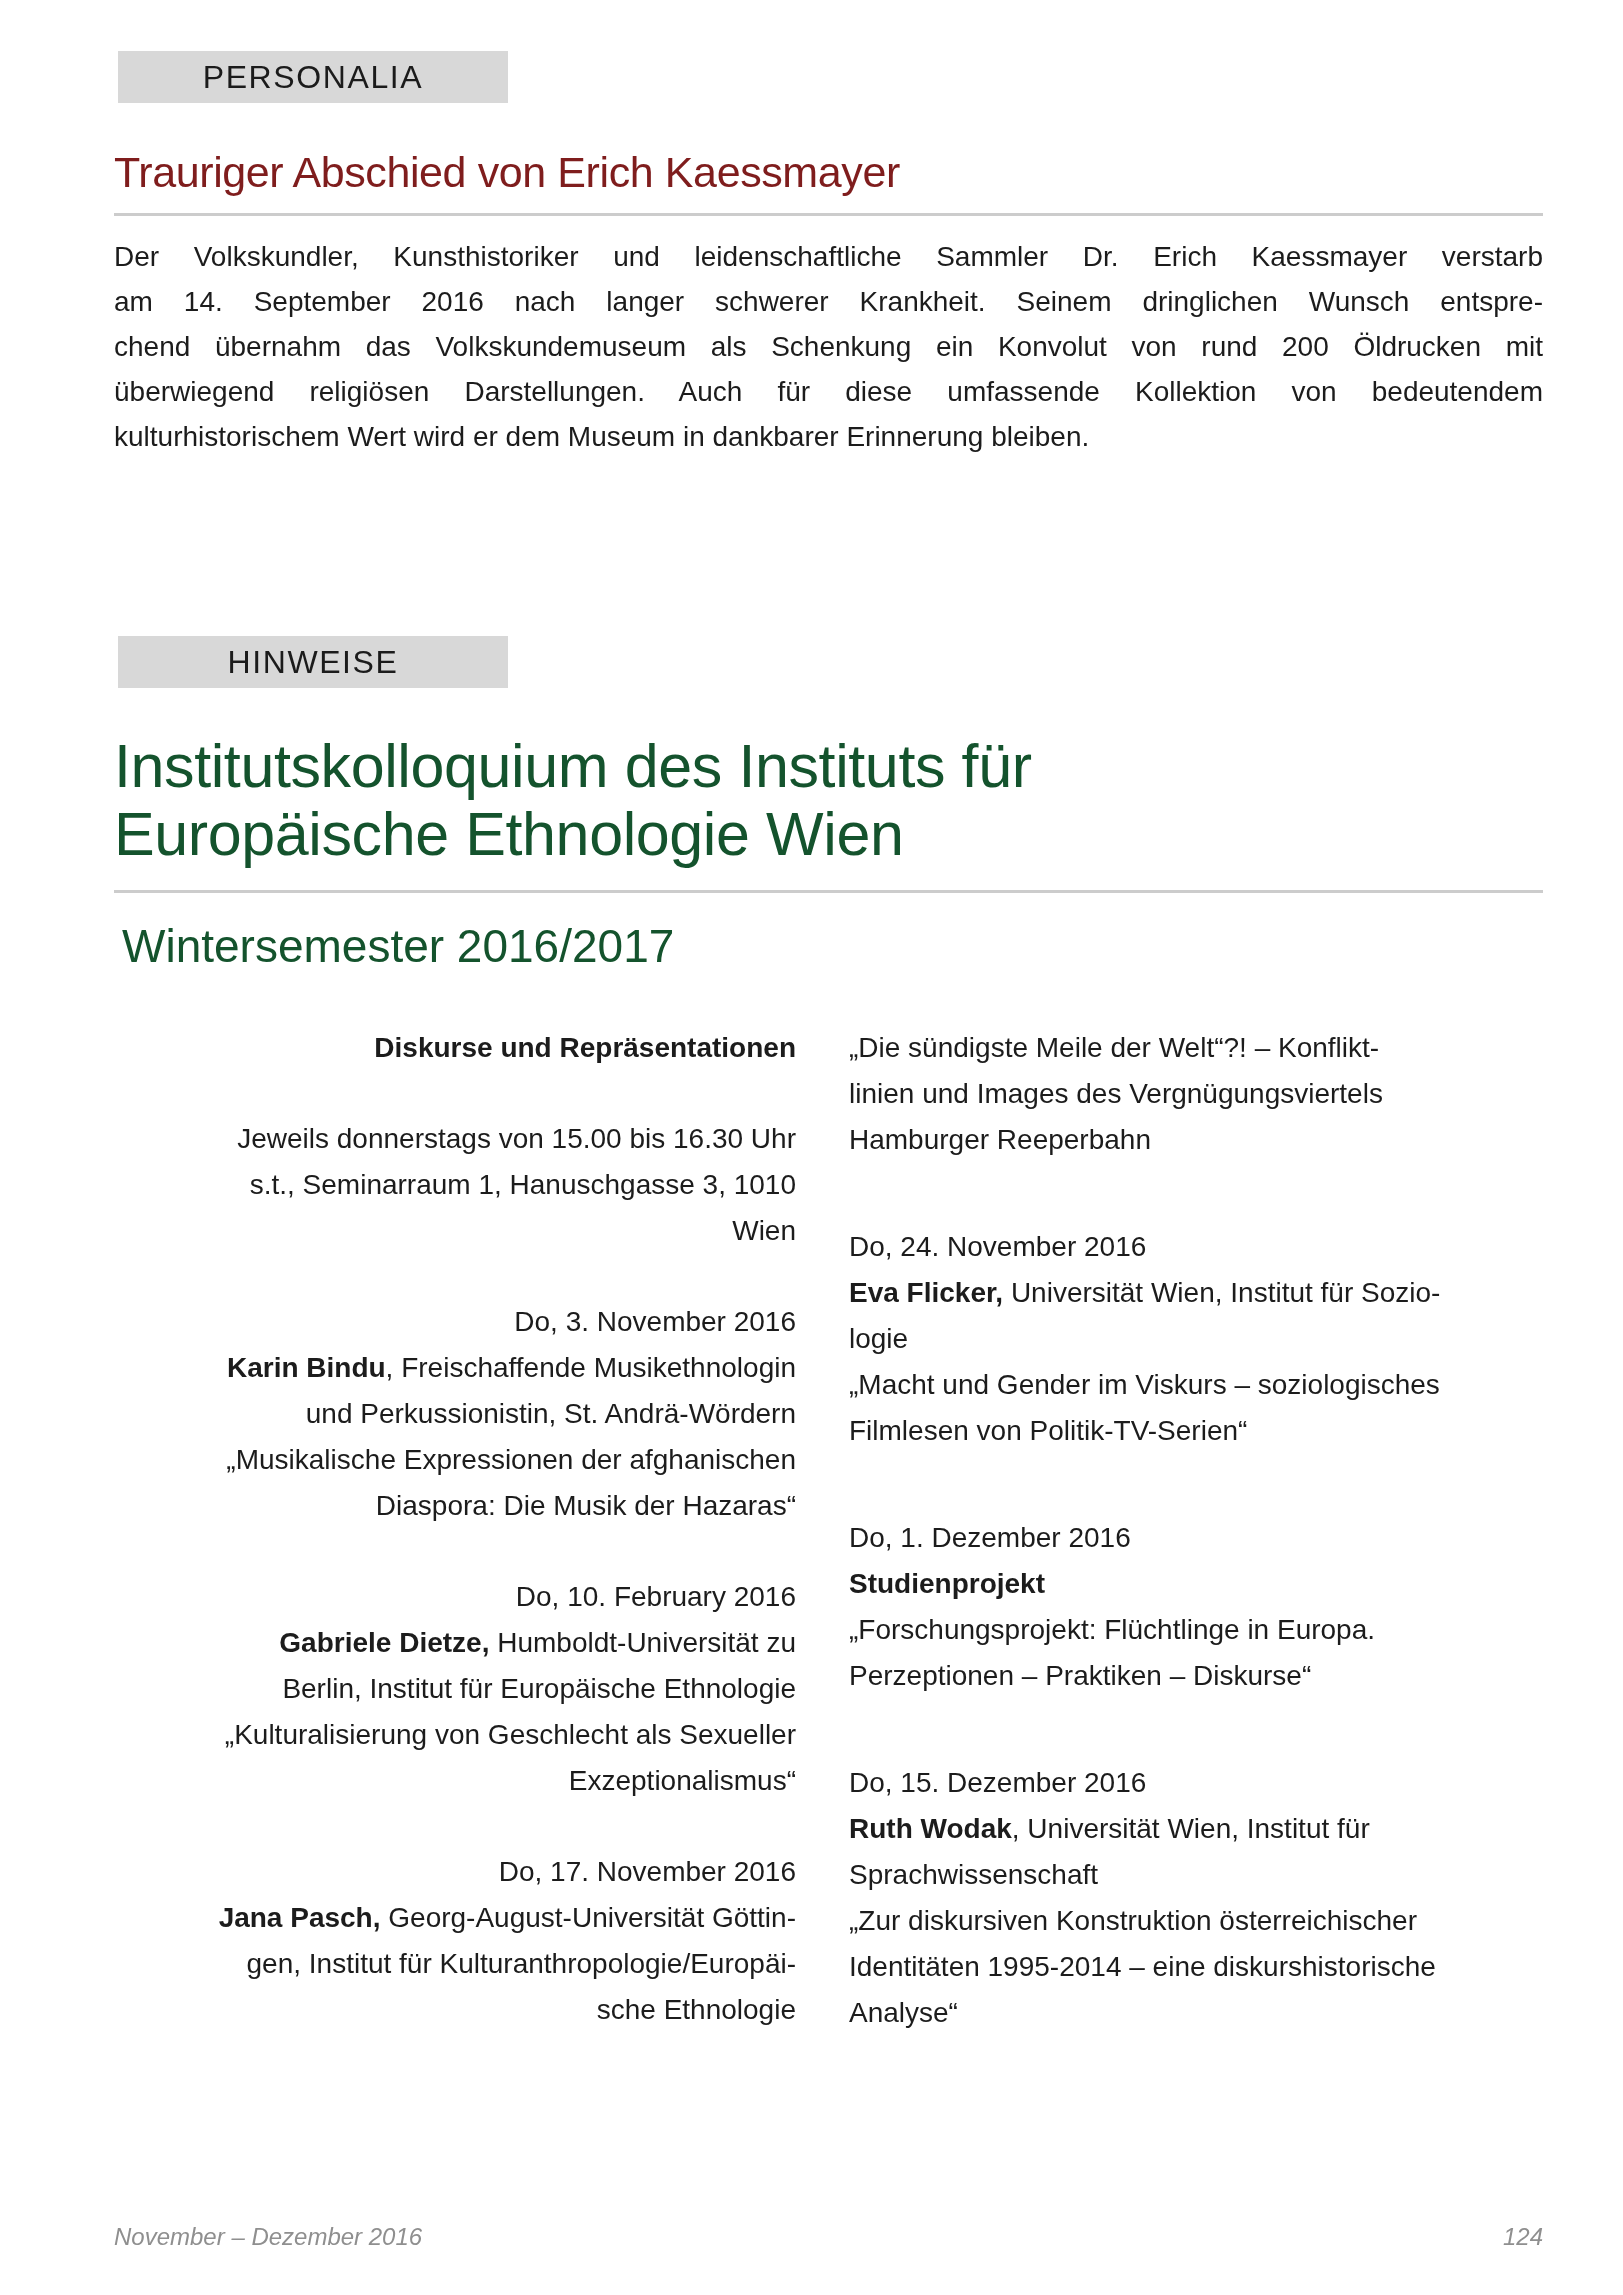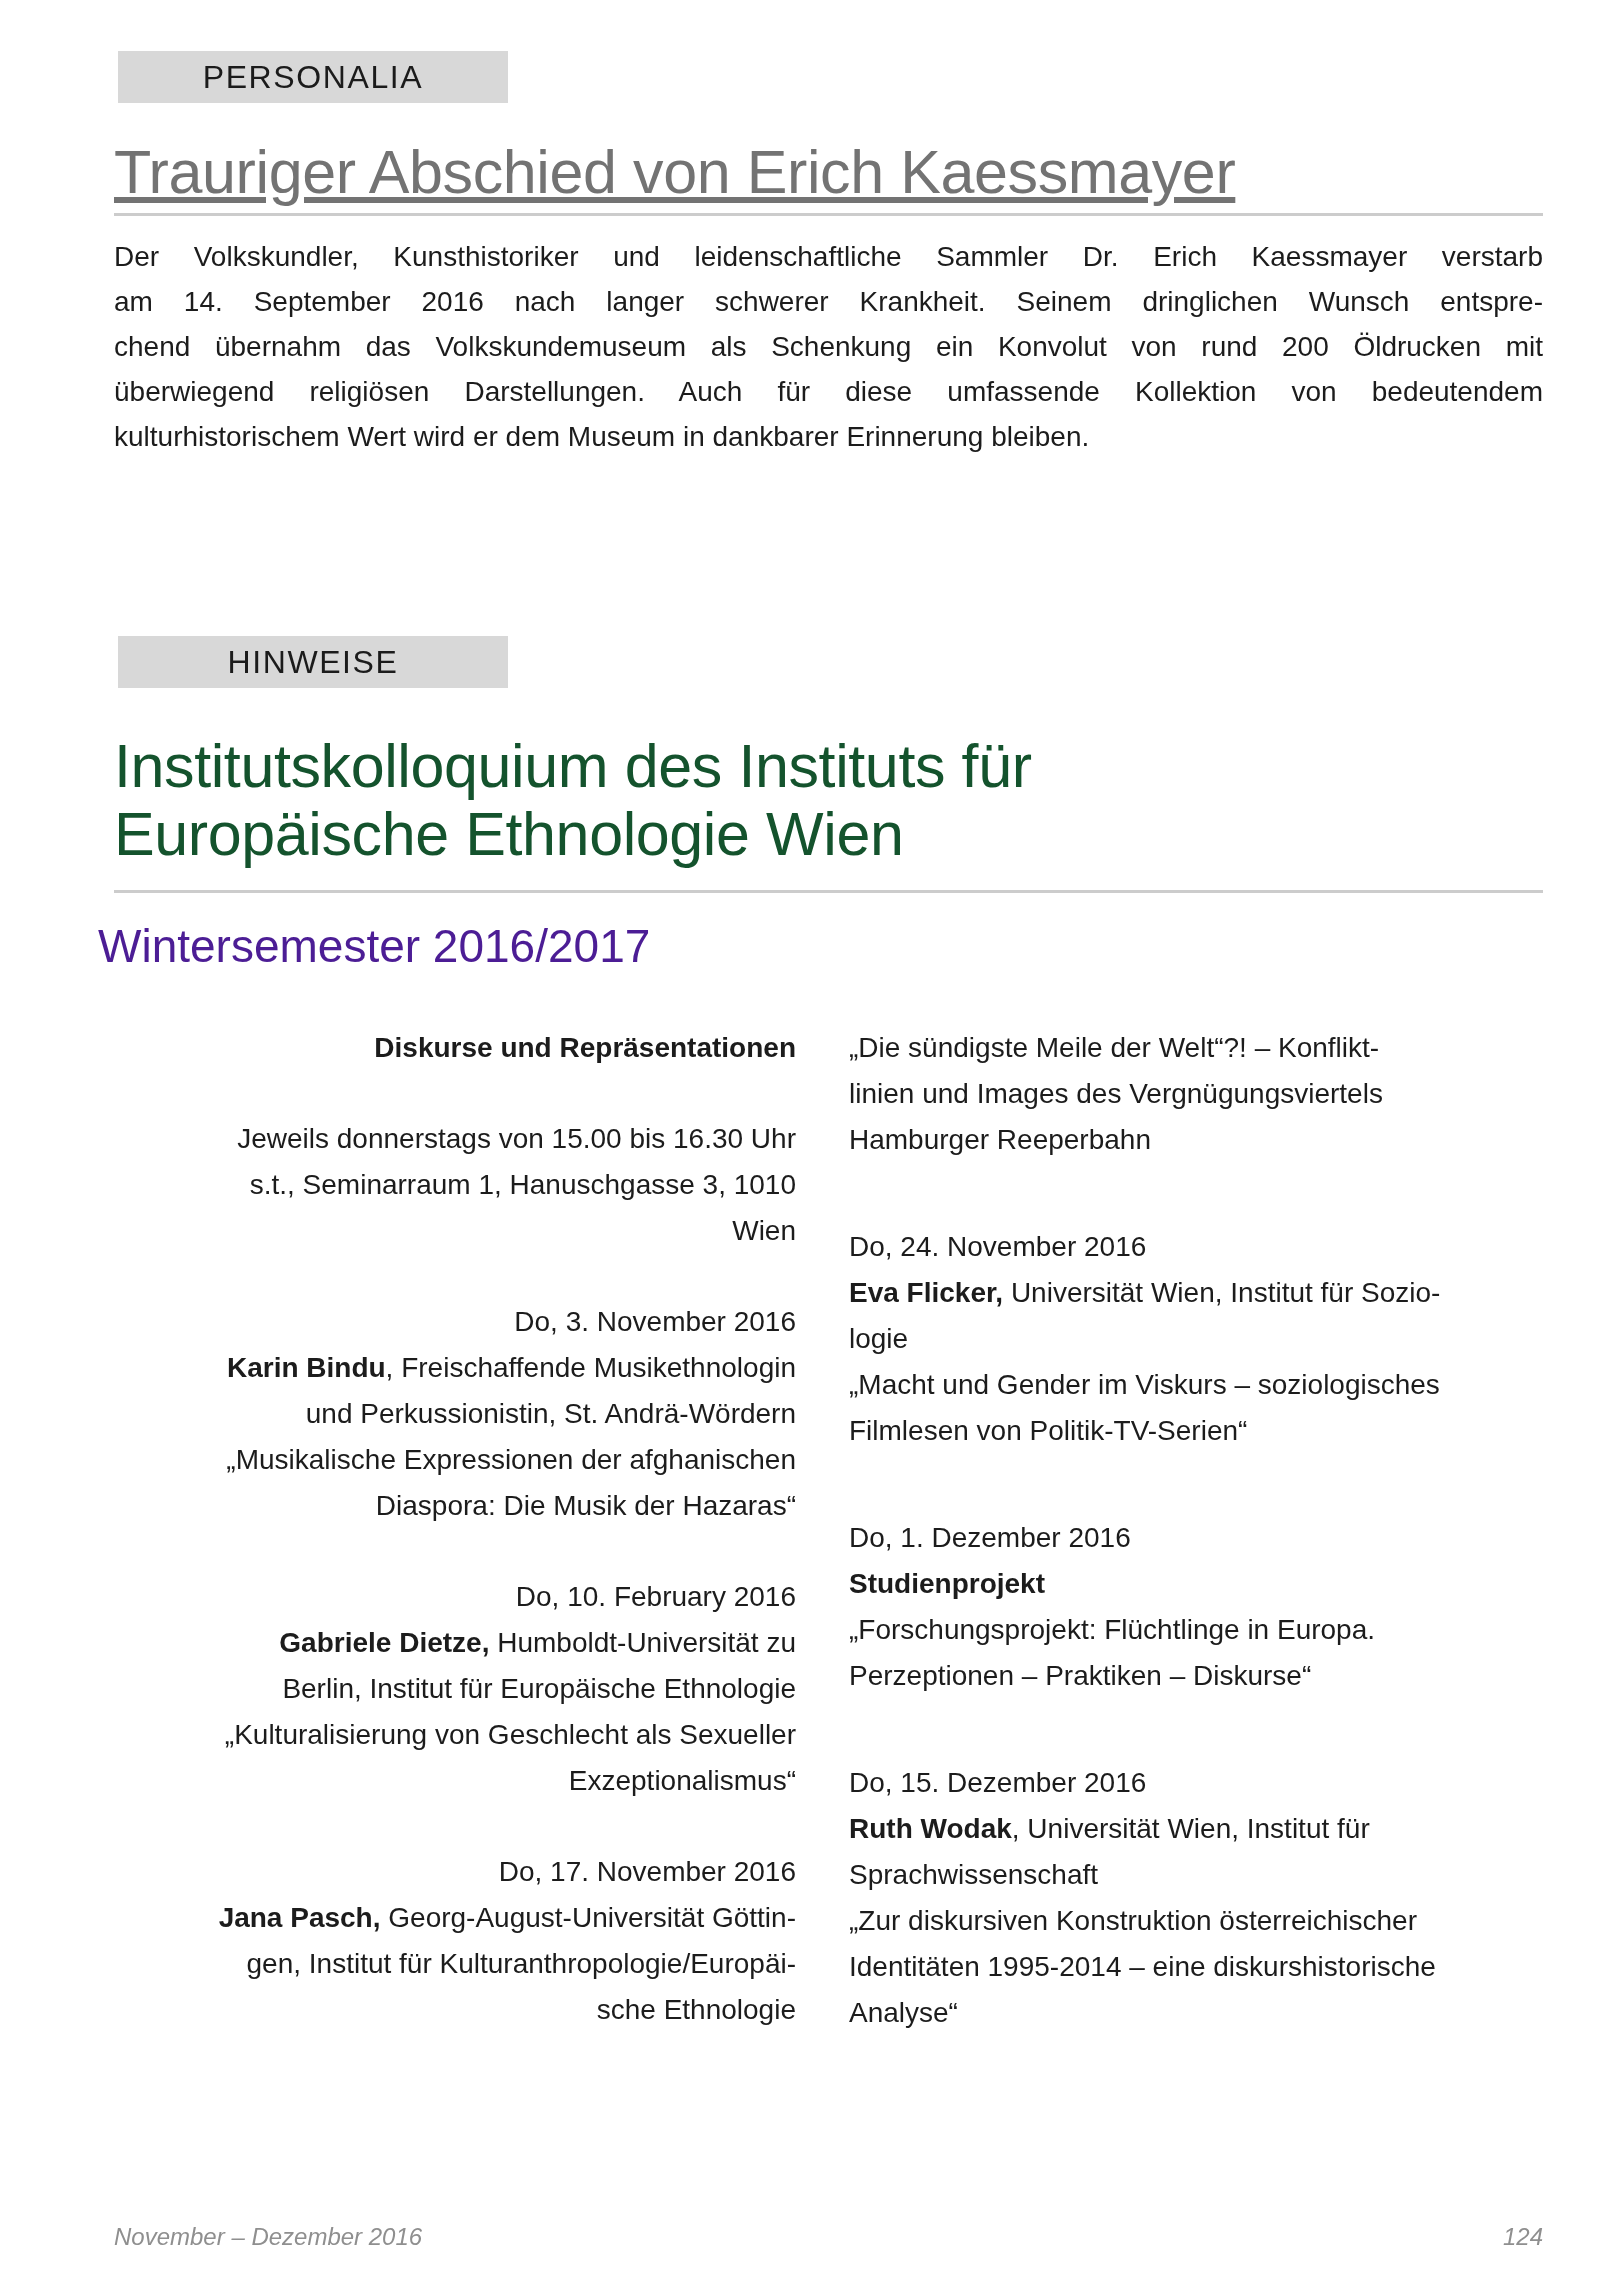--- a/index.html
+++ b/index.html
@@ -35,27 +35,26 @@
     letter-spacing: 1.6px;
     color: #1b1b1b;
   }
   .tag-personalia { top: 51px; }
   .tag-hinweise  { top: 636px; }
   .h1 {
     position: absolute;
     left: 114px; top: 138px;
     width: 1445px;
     margin: 0;
-    font-size: 61px;
+    font-size: 43px;
     font-weight: 400;
     letter-spacing: -0.4px;
     line-height: 68px;
-    color: #737373;
+    color: #7f1d1d;
     white-space: nowrap;
-    text-decoration: underline;
   }
   .h2 {
     position: absolute;
     left: 114px; top: 732px;
     width: 1445px;
     margin: 0;
     font-size: 61px;
     font-weight: 400;
     letter-spacing: -0.4px;
     line-height: 68px;
@@ -74,25 +73,25 @@
     position: absolute;
     left: 114px; top: 234px;
     width: 1429px;
     font-size: 28px;
     line-height: 45px;
   }
   .intro .jline { text-align: justify; text-align-last: justify; }
   .intro .jline.last { text-align-last: left; }
   .subtitle {
     position: absolute;
-    left: 98px; top: 921px;
+    left: 122px; top: 921px;
     font-size: 46px;
     font-weight: 400;
     line-height: 50px;
-    color: #4c1d95;
+    color: #14532d;
   }
   .columns {
     position: absolute;
     left: 114px; top: 1025px;
     width: 1429px;
     display: flex;
   }
   .col { font-size: 28px; line-height: 46px; }
   .col-left  { width: 682px; margin-right: 53px; text-align: right; }
   .col-right { width: 694px; }

